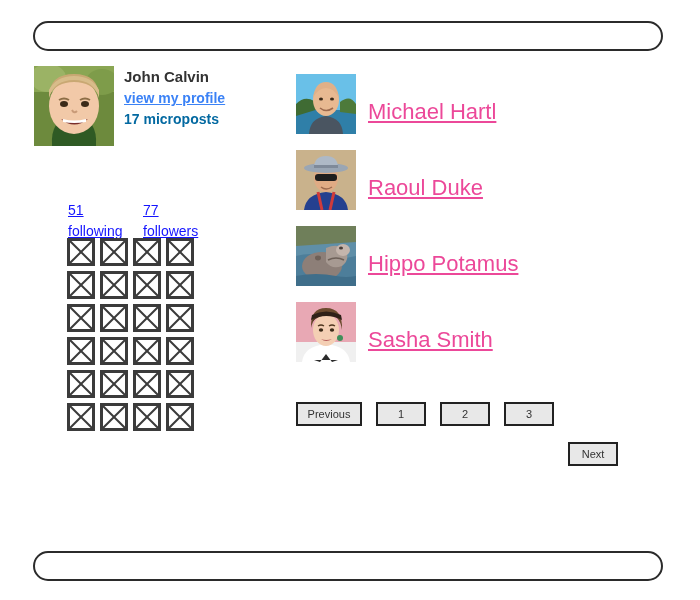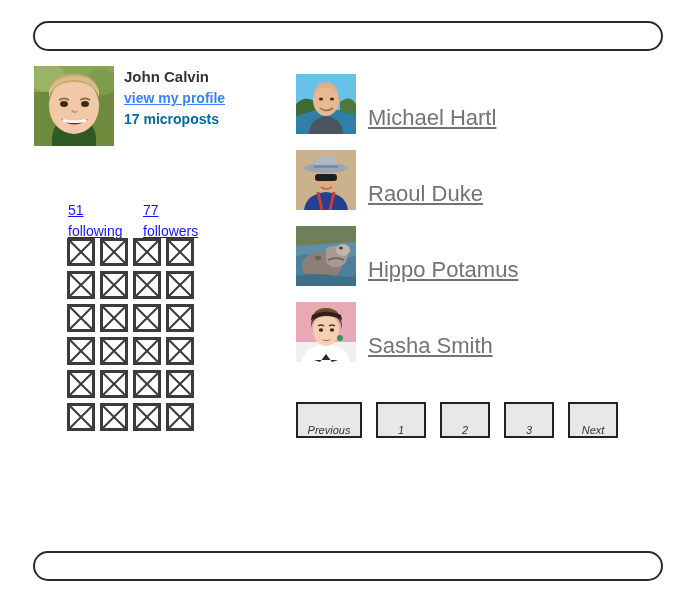--- a/index.html
+++ b/index.html
@@ -174,58 +174,57 @@
     top: 8px;
     width: 60px;
     height: 60px;
     display: block;
     border: 0;
   }
 
   .user-name {
     position: absolute;
     left: 72px;
-    top: 14px;
+    top: 8px;
     height: 76px;
     line-height: 76px;
     font-size: 22px;
-    color: #737373;
+    color: #ec4899;
     white-space: nowrap;
   }
 
   
   #pagination {
     position: absolute;
     left: 296px;
     top: 336px;
     white-space: nowrap;
     font-size: 0;
   }
 
   .page-btn {
     display: inline-block;
     box-sizing: border-box;
     height: 24px;
     line-height: 20px;
-    padding: 16px 6px;
+    padding: 0 6px;
     margin-right: 14px;
     border: 2px solid #222222;
     background: #e8e8e8;
     color: #333333;
     font-family: "Liberation Sans", sans-serif;
     font-size: 11px;
     text-align: center;
     text-decoration: none;
     vertical-align: top;
-    font-style: italic;
   }
 
   .page-btn.prev { width: 66px; }
   .page-btn.num  { width: 50px; }
-  .page-btn.next { width: 50px; }
+  .page-btn.next { width: 50px; margin-top: 40px; }
 
   .clearfix::after { content: ""; display: block; clear: both; }
 </style>
 </head>
 <body>
 
 <div id="page">
 
   <div class="shell-bar" id="header-bar"></div>
 

